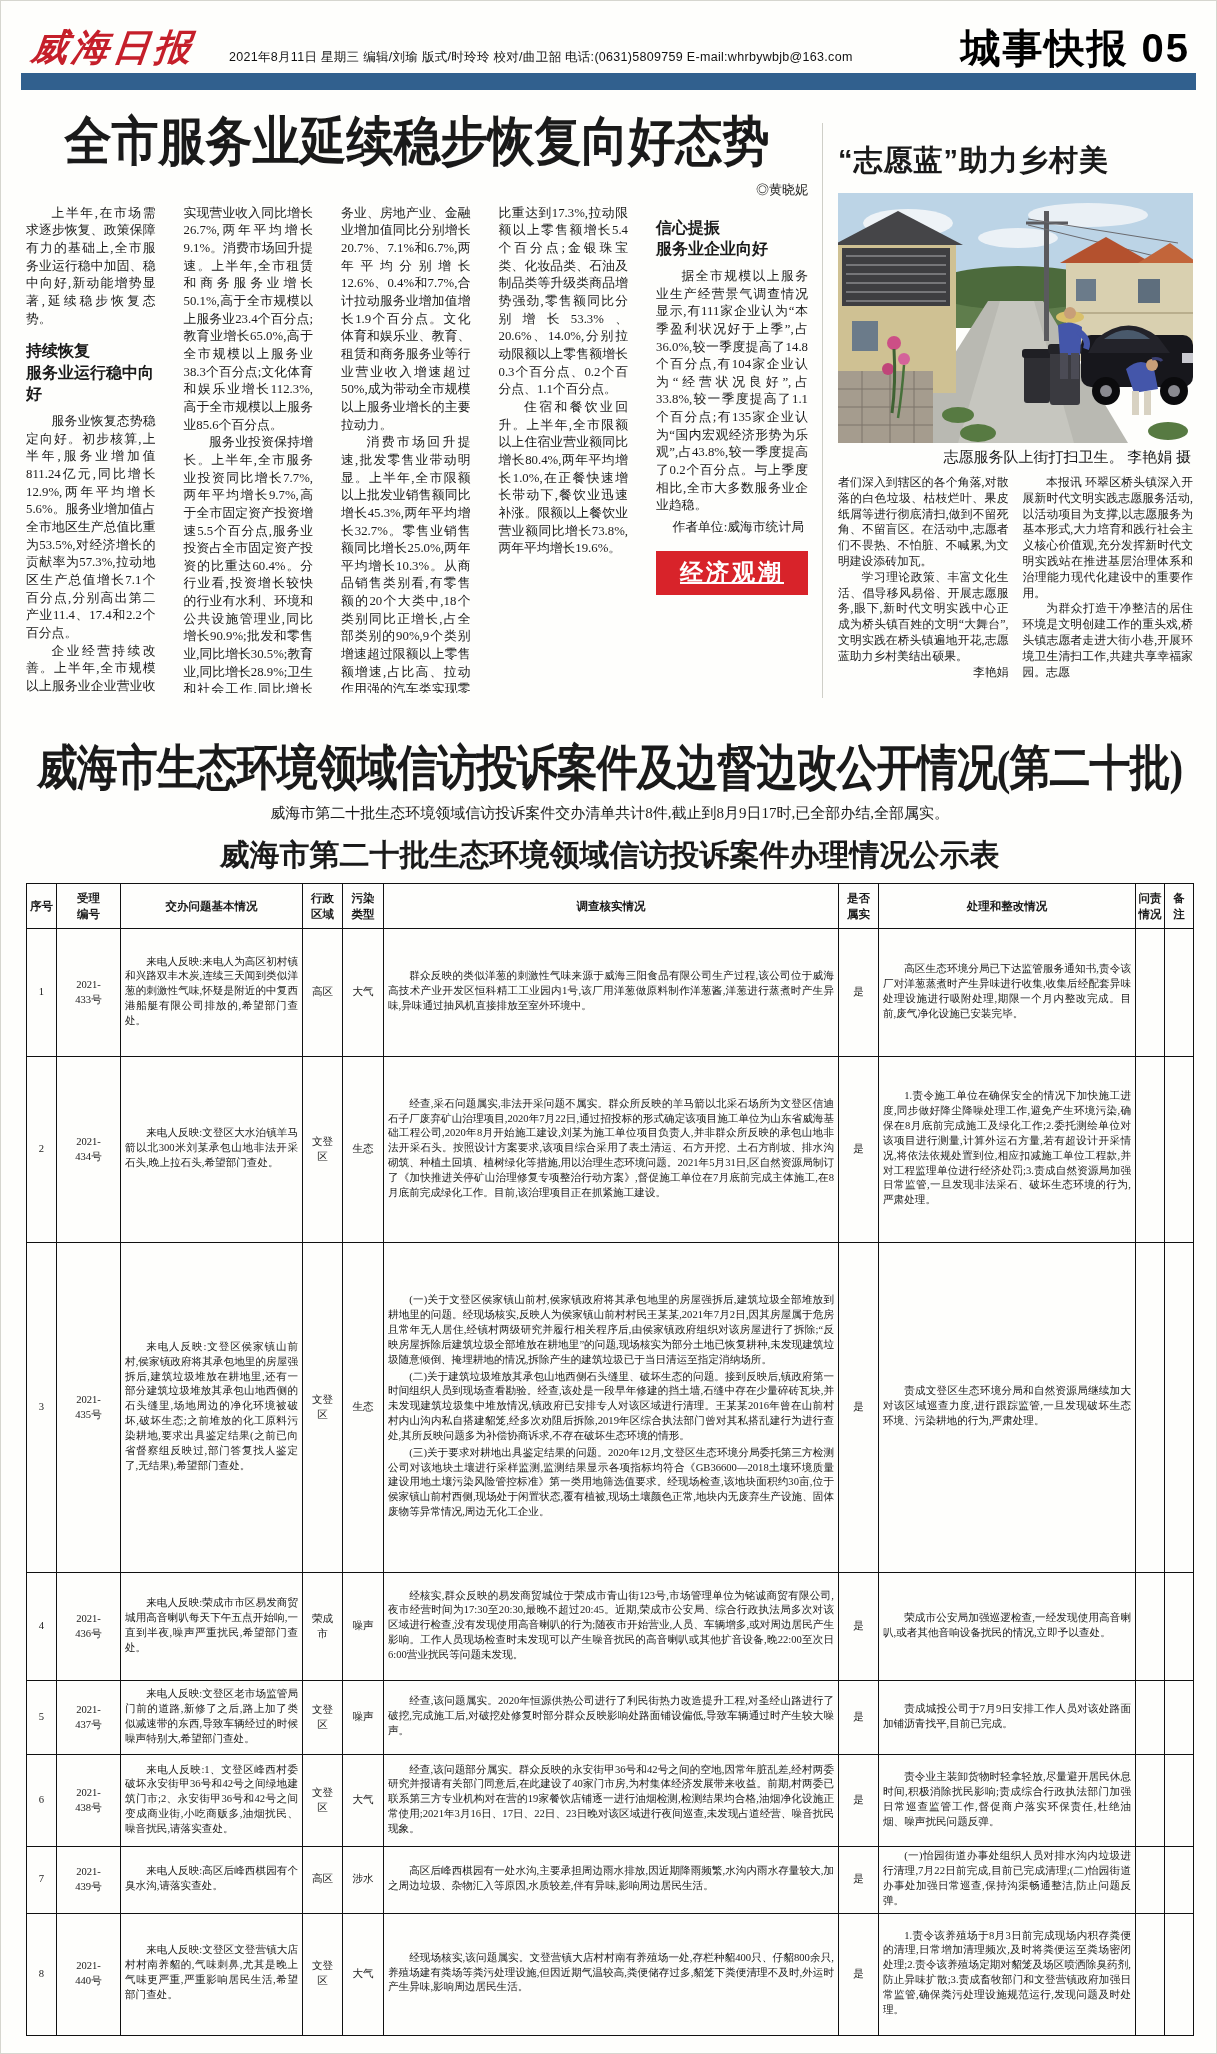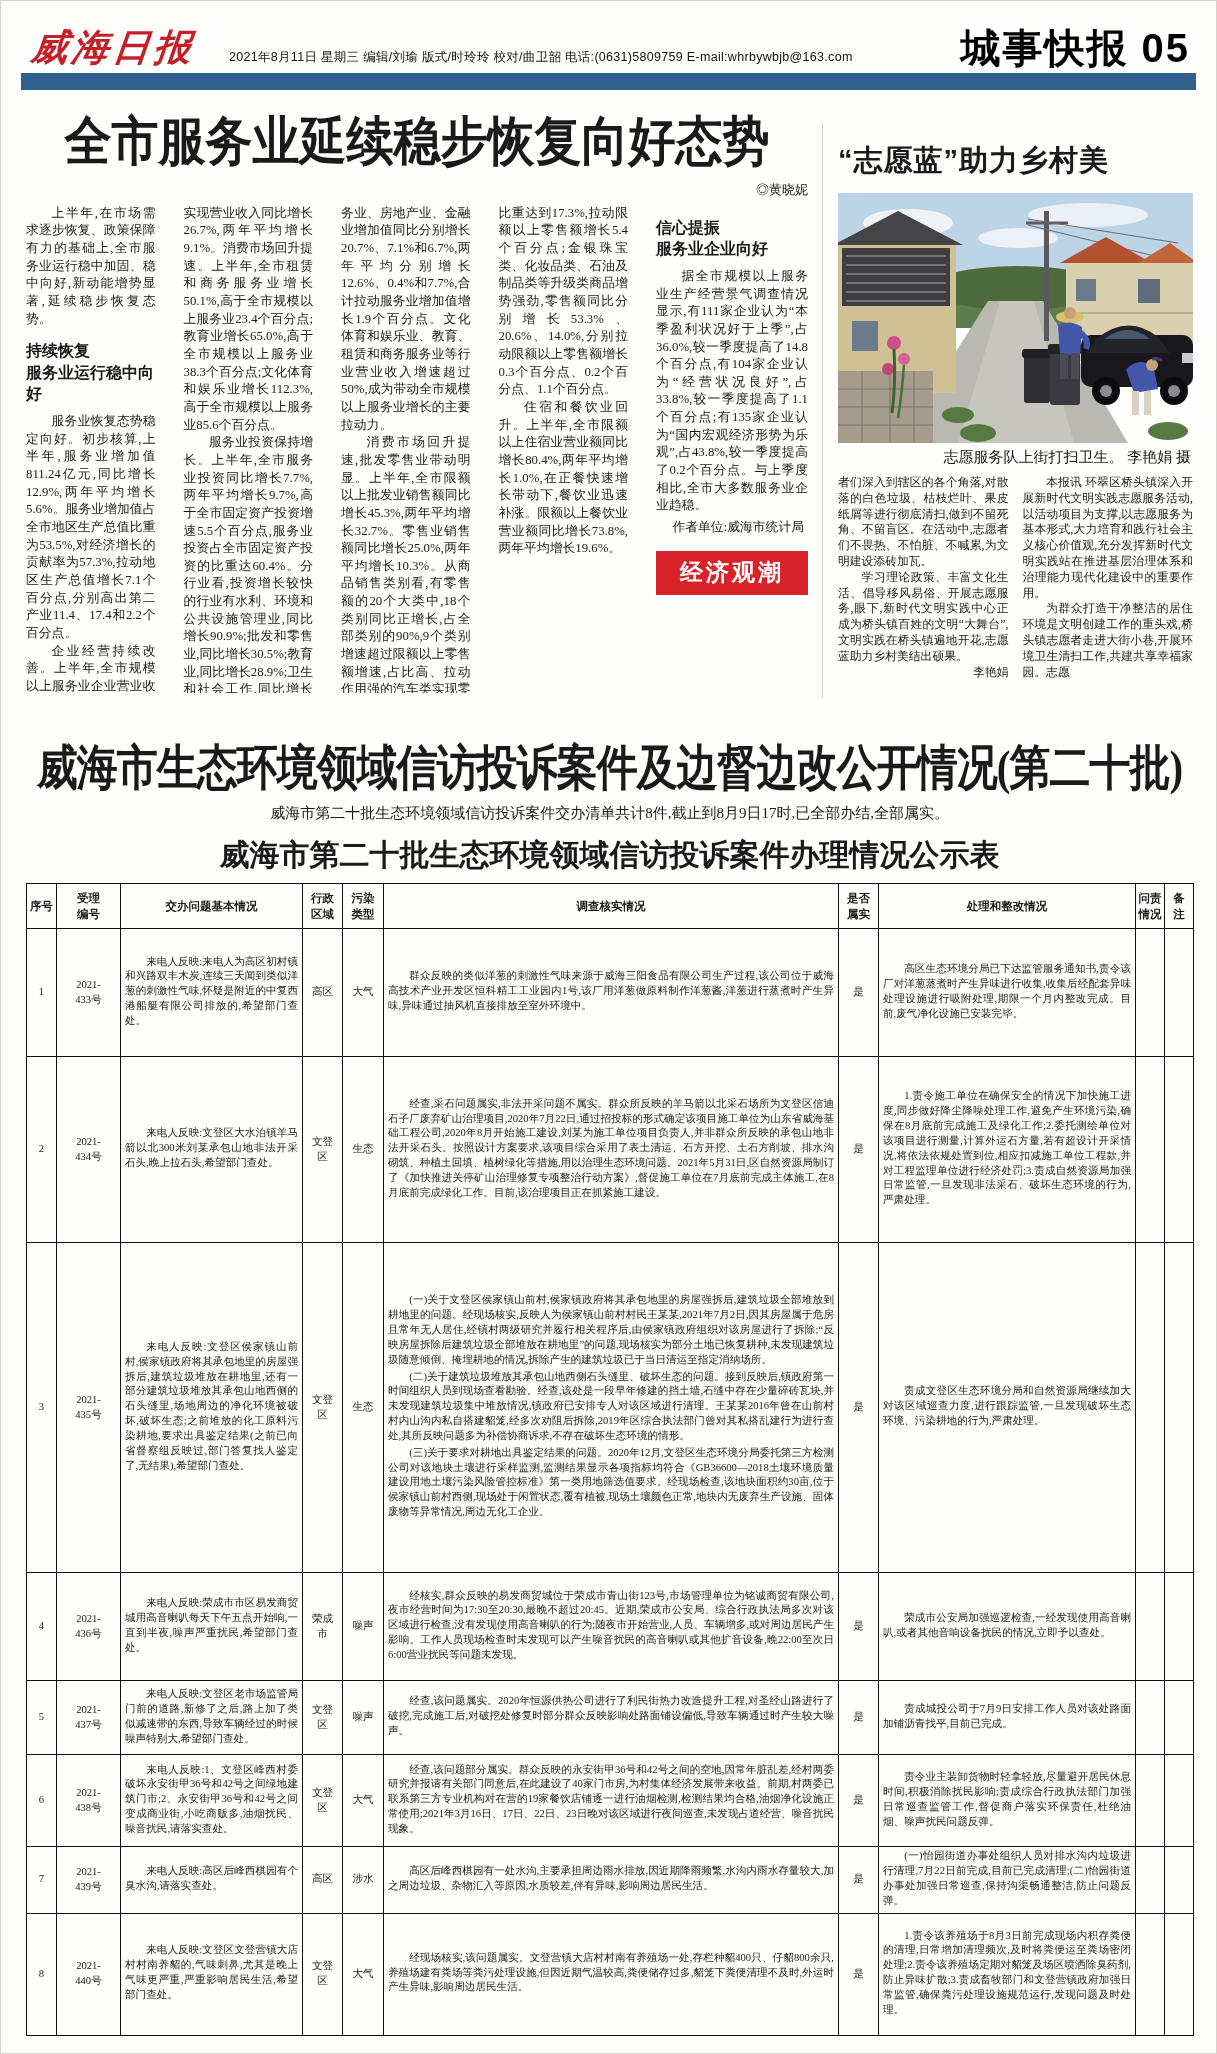--- a/index.html
+++ b/index.html
@@ -20,21 +20,21 @@
                  text-align:center;line-height:1.1;margin:22px 0 4px;transform:scaleY(1.12);letter-spacing:0;}
   .byline{text-align:right;font-size:13px;margin:14px 0 6px;}
   .cols{display:flex;gap:28px;height:488px;overflow:hidden;text-align:justify;}
   .col{flex:1;font-size:12.8px;line-height:1.38;}
   .para{margin:0;text-indent:2em;}
   .noind{text-indent:0;}
   .col-subhead{font-family:"Liberation Sans",sans-serif;font-size:16px;line-height:1.35;margin:12px 0 8px;
                white-space:pre-line;font-weight:bold;text-indent:0;text-align:left;}
   .author{text-align:right;margin:4px 4px 0 0;}
   .jingji{margin:14px auto 0;width:152px;height:44px;color:#fff;display:flex;align-items:center;
-          justify-content:center;font-size:23px;font-weight:bold;font-family:"Liberation Sans",sans-serif;letter-spacing:3px;}
+          justify-content:center;font-size:23px;font-weight:bold;font-family:"Liberation Sans",sans-serif;letter-spacing:3px;text-decoration:underline;}
   .vrule{position:absolute;left:796px;top:30px;width:1px;height:575px;background:#cfcfc8;}
   .side{position:absolute;left:812px;top:16px;width:355px;}
   .side-headline{font-size:29px;font-weight:900;font-family:"Liberation Sans",sans-serif;margin:32px 0 12px;letter-spacing:1px;}
   .photo{width:355px;height:250px;display:block;}
   .photo-caption{font-size:15px;text-align:right;margin:5px 2px 8px 0;}
   .side-cols{display:flex;gap:14px;text-align:justify;}
   .side-col{flex:1;font-size:11.8px;line-height:1.34;}
   .signature{float:right;}
   
   .notice{position:absolute;left:25px;top:724px;width:1167px;text-align:center;}

